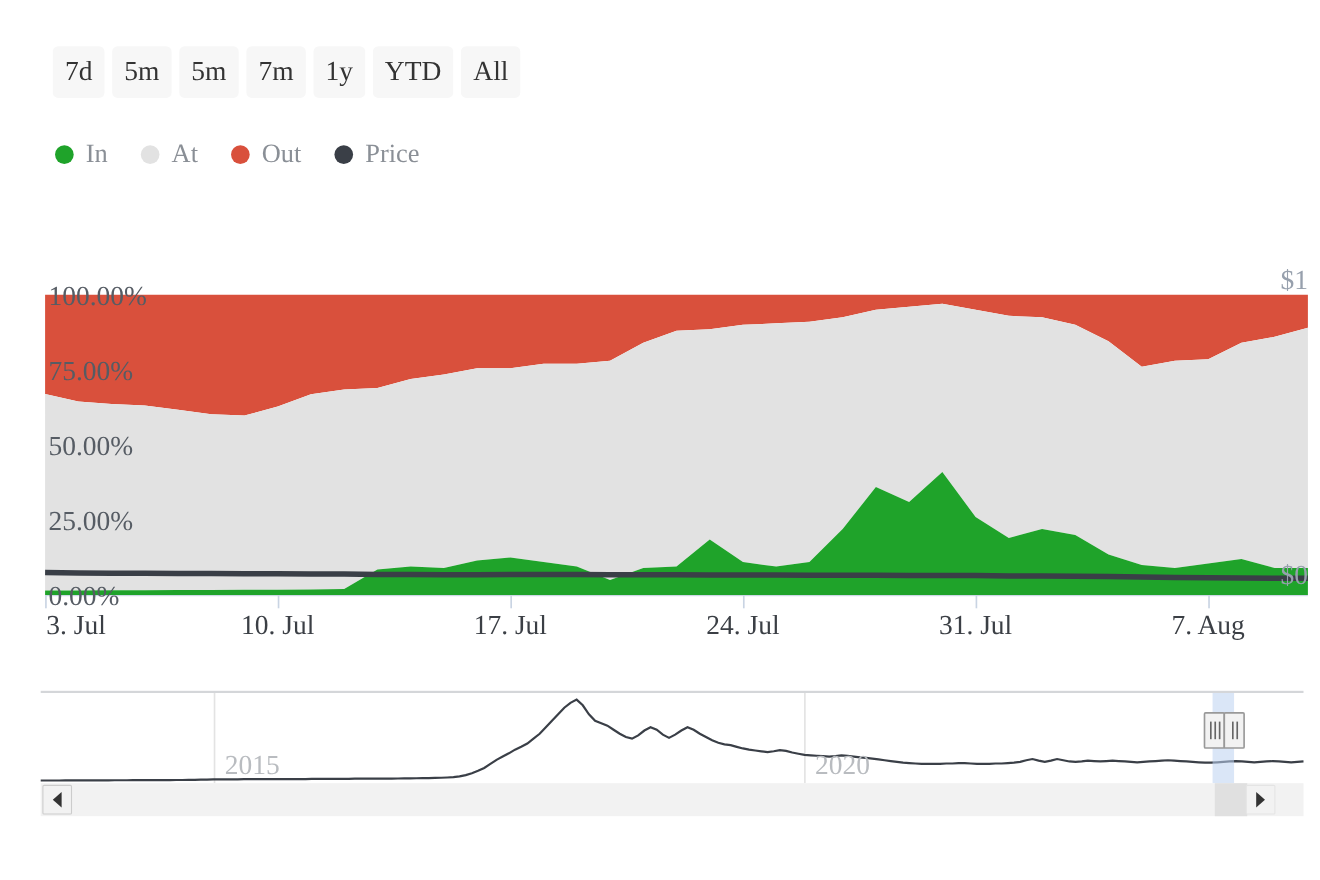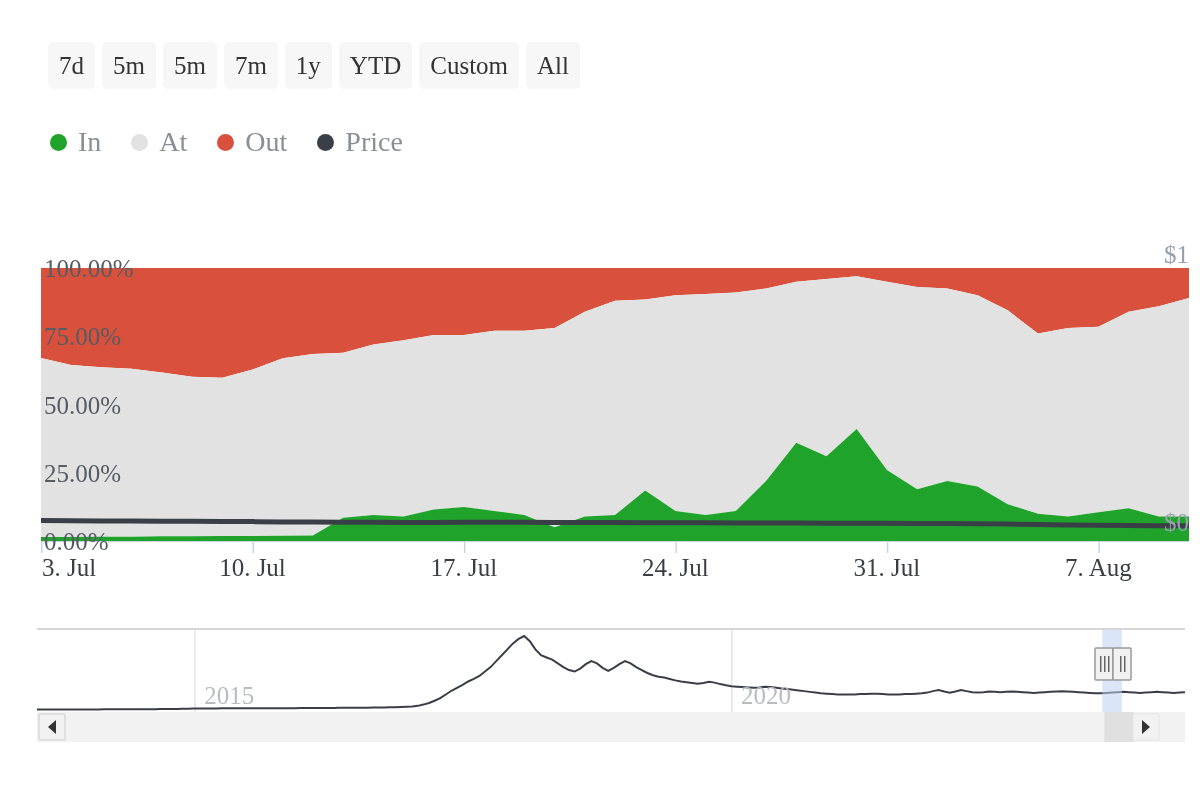--- a/index.html
+++ b/index.html
@@ -62,21 +62,21 @@
     cursor: pointer;
   }
   .legend-dot {
     width: 17px;
     height: 17px;
     border-radius: 50%;
     display: block;
   }
   .legend-label {
     font-family: "Liberation Serif", "DejaVu Serif", serif;
-    font-size: 28px;
+    font-size: 24px;
     color: #8a8f96;
     line-height: 1;
   }
 
   
   .chart-wrap {
     position: absolute;
     left: 0;
     top: 0;
     width: 1200px;
@@ -114,21 +114,20 @@
 
 <div id="app">
 
   <div class="range-selector">
     <button class="range-btn">7d</button>
     <button class="range-btn">5m</button>
     <button class="range-btn">5m</button>
     <button class="range-btn">7m</button>
     <button class="range-btn">1y</button>
     <button class="range-btn">YTD</button>
-    <button class="range-btn">Custom</button>
     <button class="range-btn">All</button>
   </div>
 
   <div class="legend">
     <div class="legend-item">
       <span class="legend-dot" style="background: rgb(31, 163, 42);"></span>
       <span class="legend-label">In</span>
     </div>
     <div class="legend-item">
       <span class="legend-dot" style="background: rgb(226, 226, 226);"></span>

